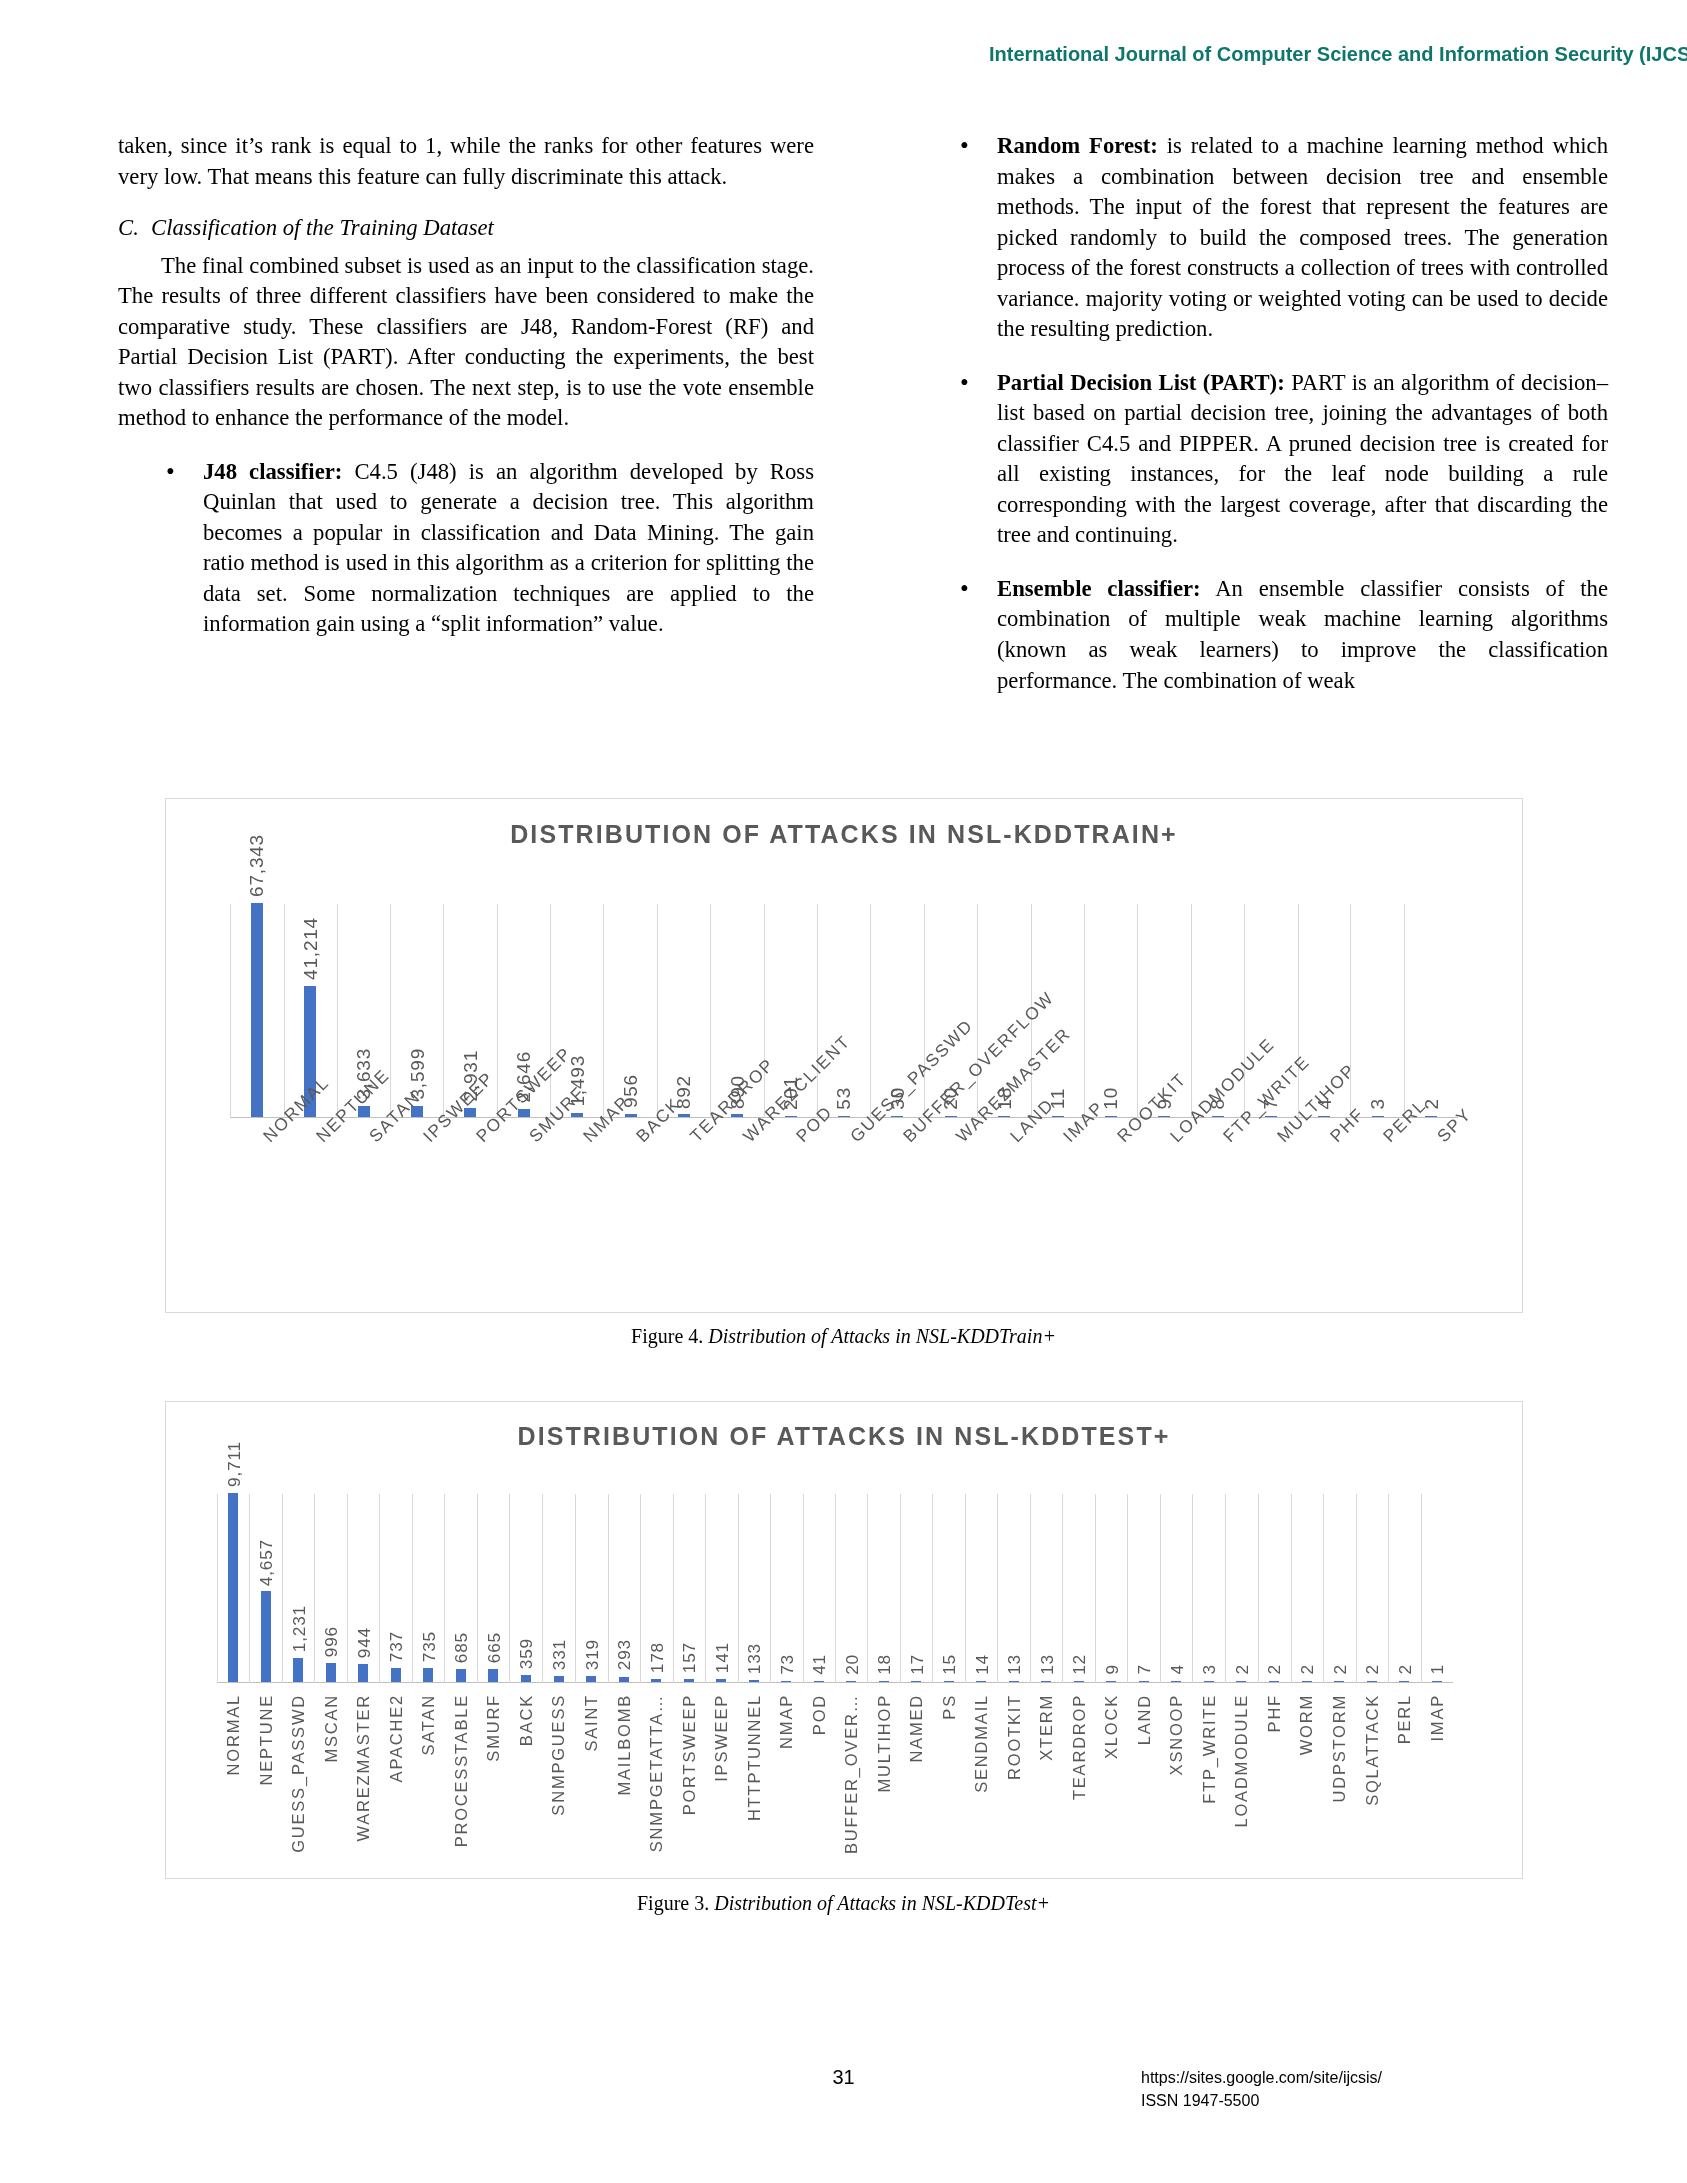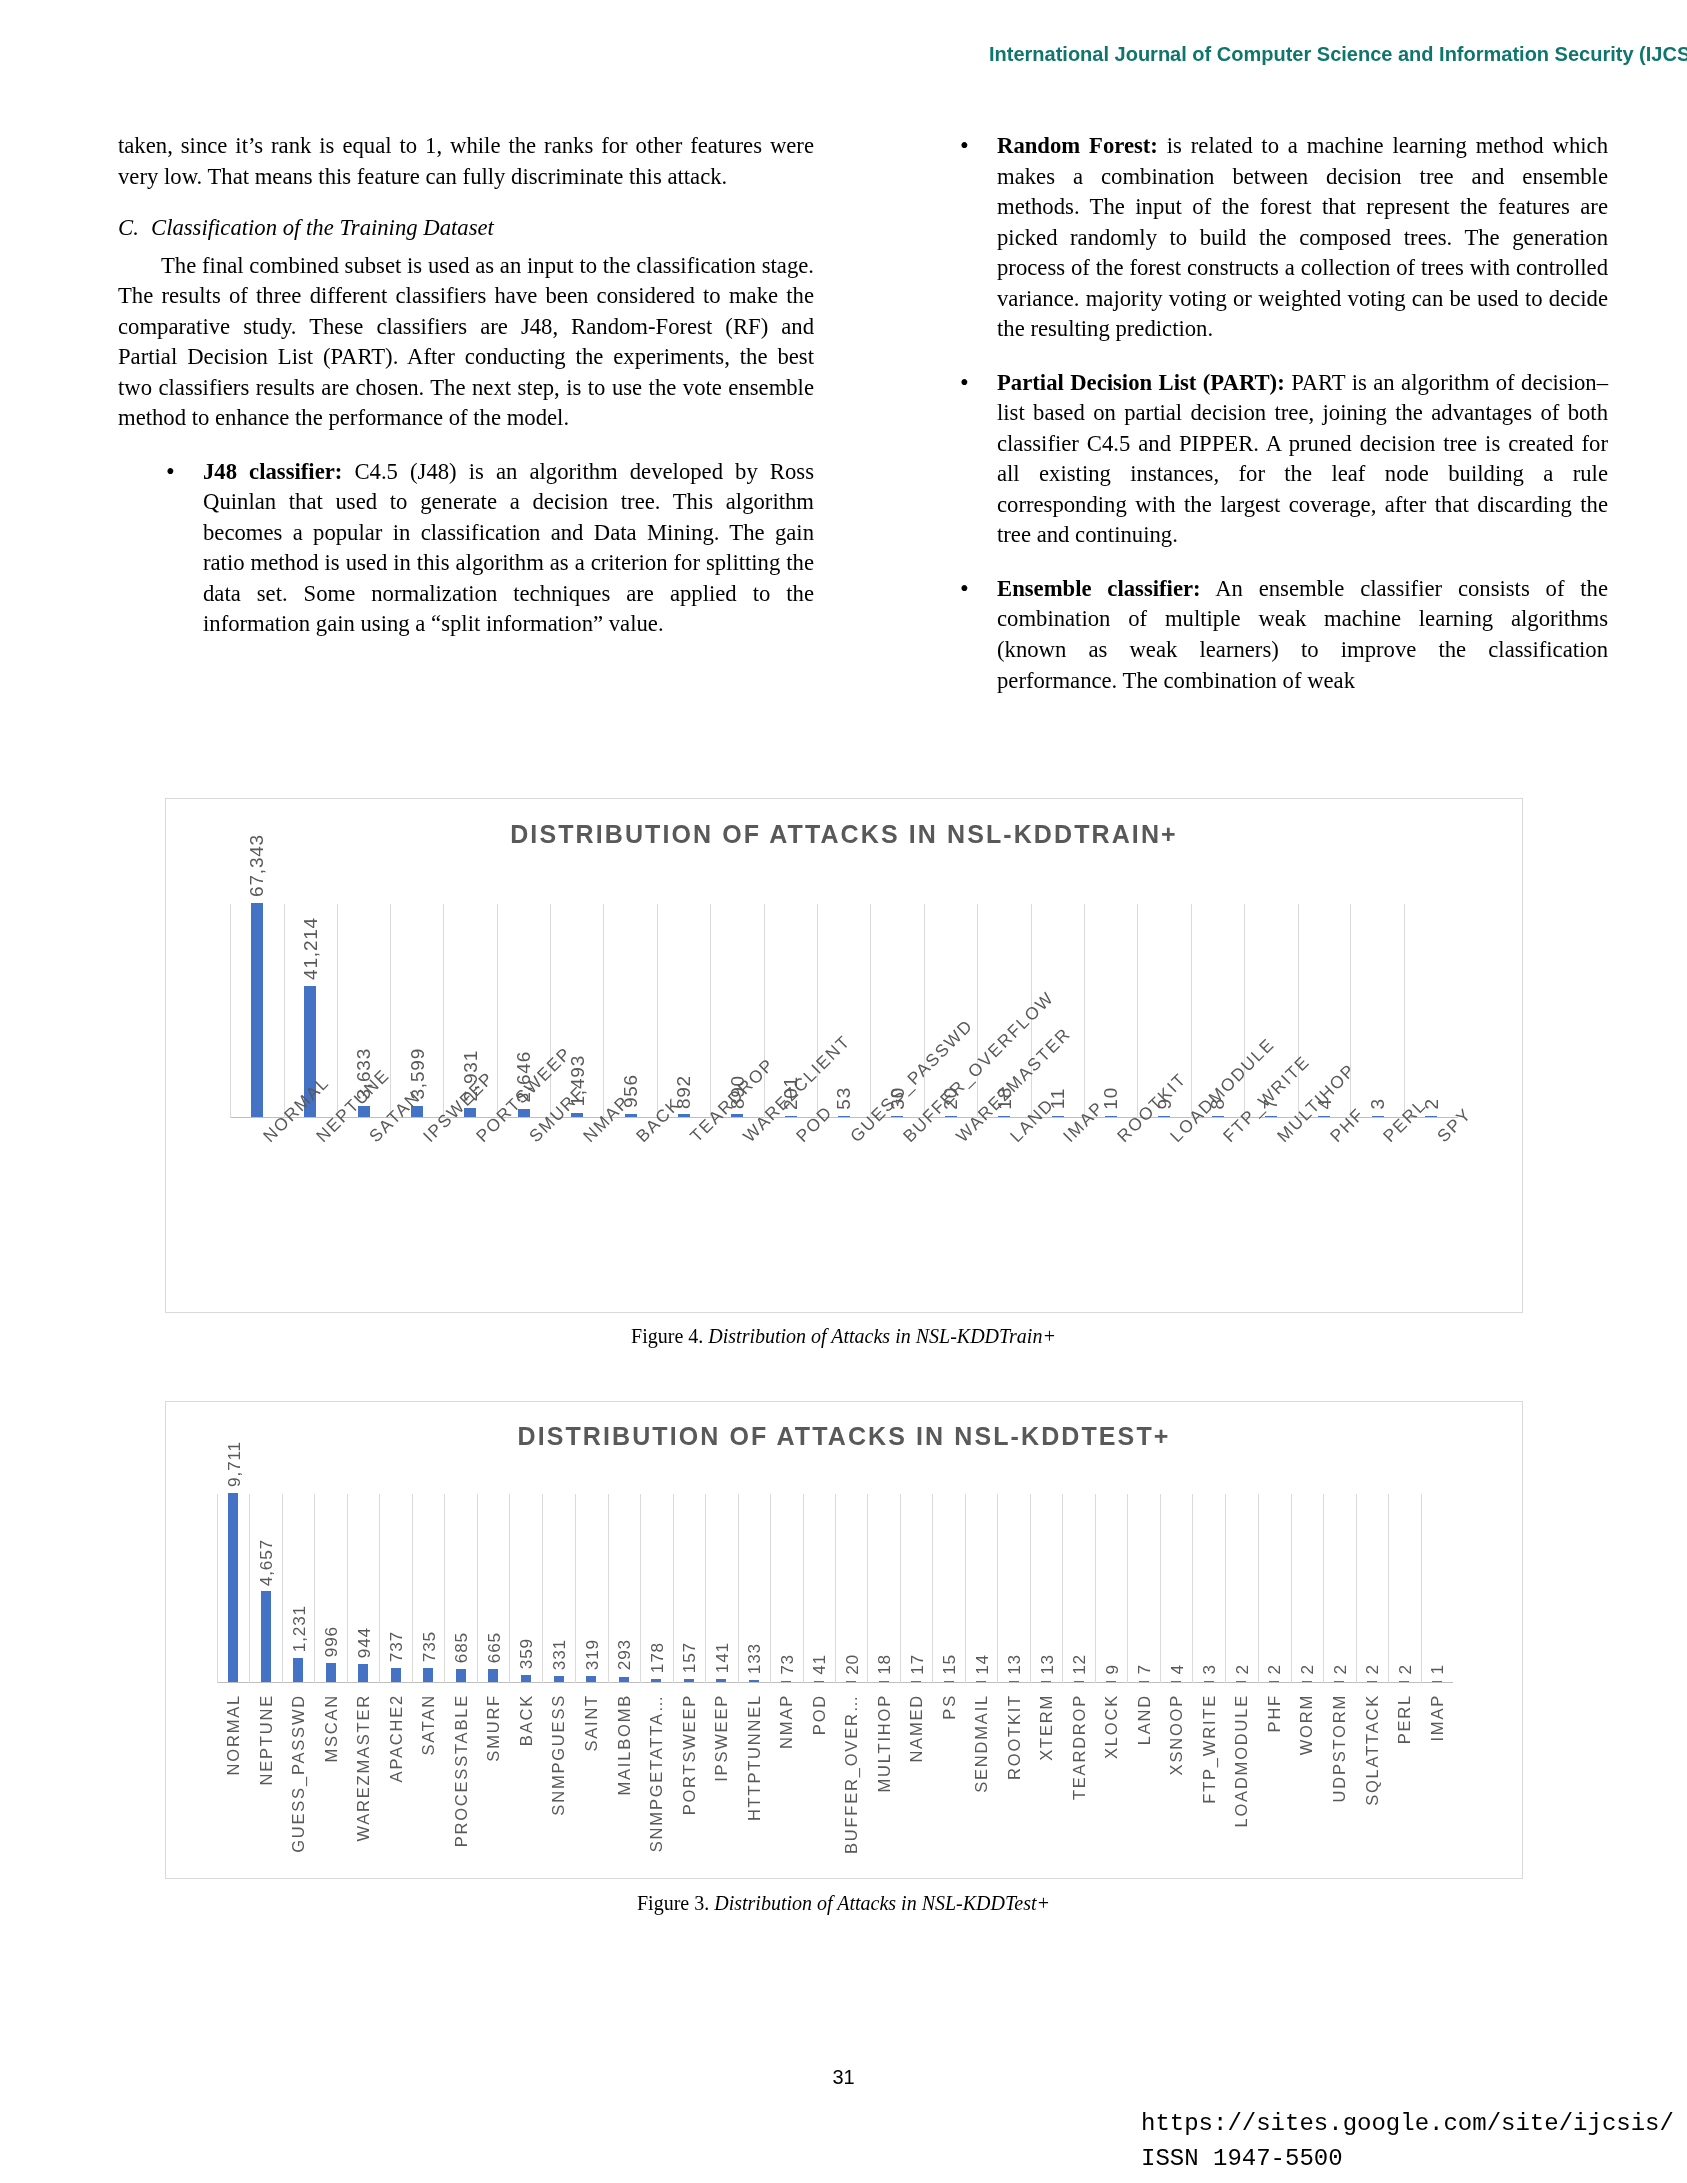--- a/index.html
+++ b/index.html
@@ -61,21 +61,21 @@
   .fig-caption{position:absolute;left:0;width:1687px;text-align:center;
       font-size:20px;}
   .fig-caption .it{font-style:italic;}
   #fig2-cap{top:1325px;}
   #fig3-cap{top:1892px;}
 
   
   .pagenum{position:absolute;left:0;width:1687px;text-align:center;top:2066px;
       font-family:"Liberation Sans", sans-serif;font-size:20px;}
   .footer-right{position:absolute;left:1141px;top:2066px;
-      font-family:Liberation Mono, monospace;font-size:24px;line-height:1.45;margin-top:41px;}
+      font-family:Liberation Sans, sans-serif;font-size:16px;line-height:1.45;}
 </style>
 </head>
 <body>
 
 <div class="journal-header">
   <div>International Journal of Computer Science and Information Security (IJCSIS),</div>
 </div>
 
 <div class="col col-left">
   <p class="p">taken, since it’s rank is equal to 1, while the ranks for other features were very low. That means this feature can fully discriminate this attack.</p>

